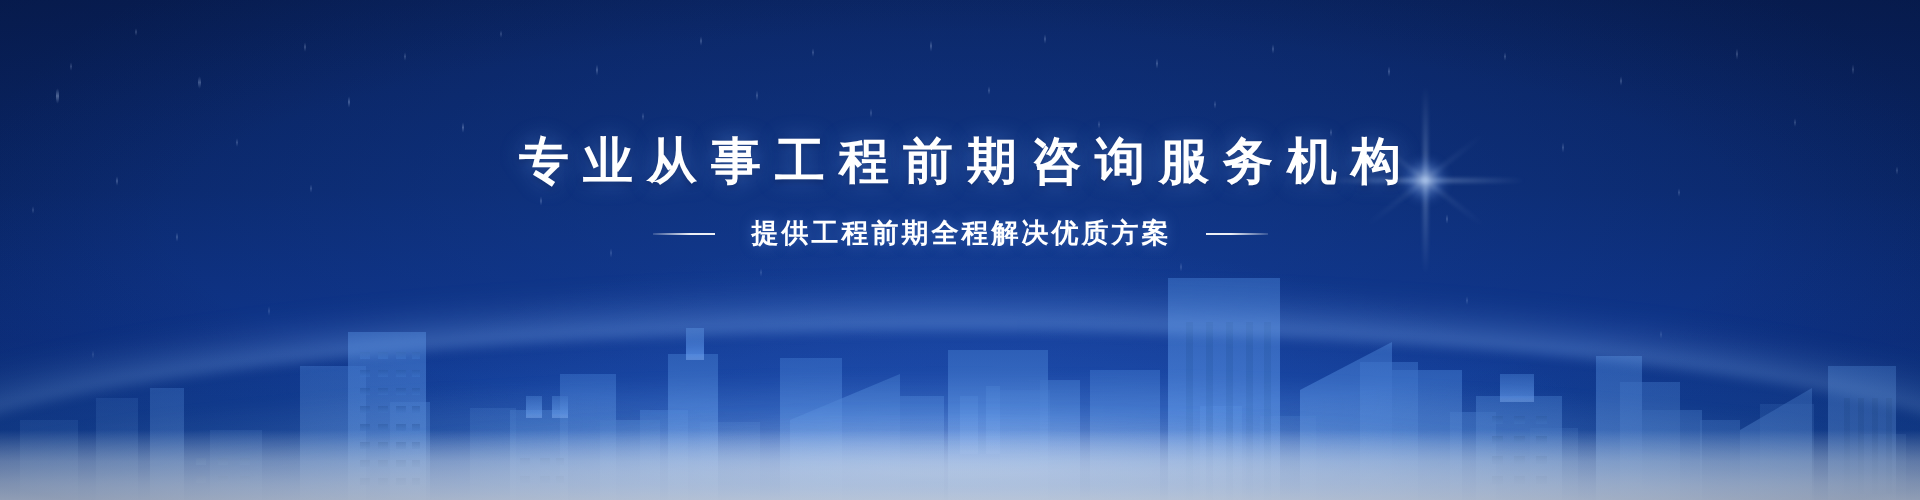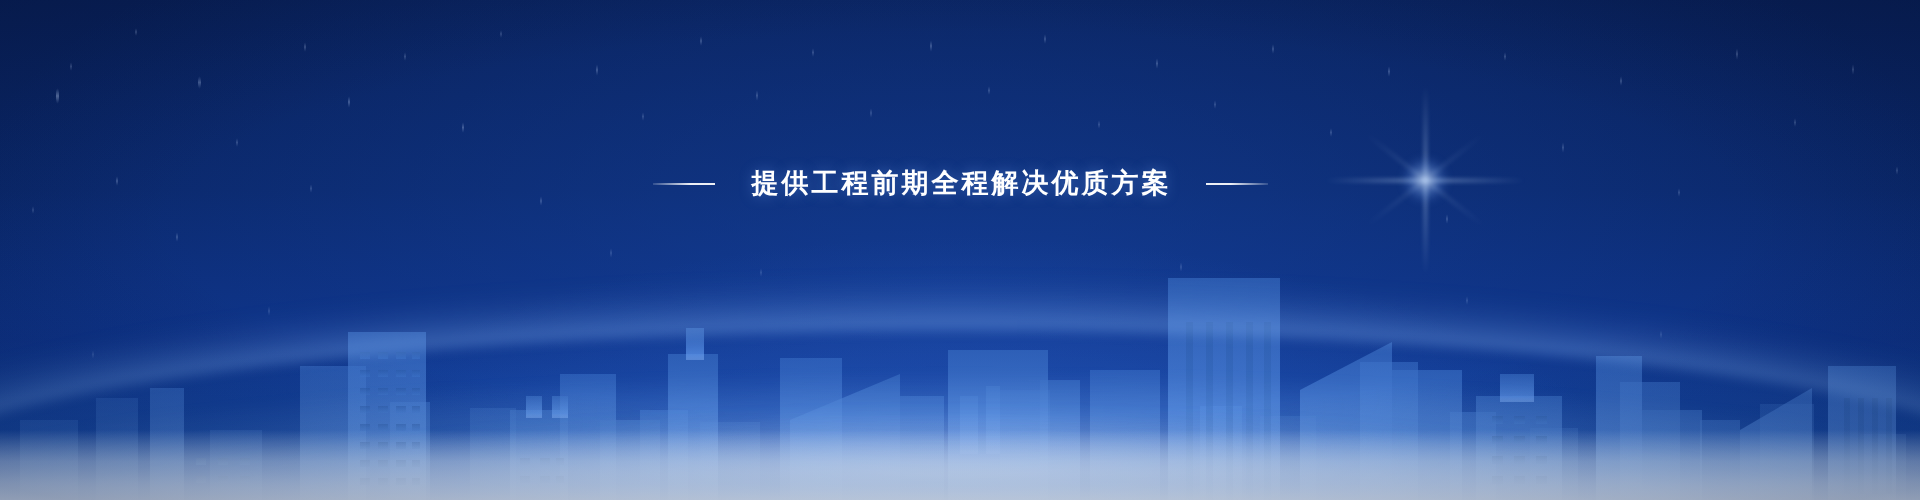--- a/index.html
+++ b/index.html
@@ -372,20 +372,21 @@
     </svg>
   </div>
 
   <div class="horizon-line"></div>
   <div class="horizon"></div>
   <div class="floorfade"></div>
 
   <div class="vignette"></div>
 
   <div class="copy">
+    <div class="headline">专业从事工程前期咨询服务机构</div>
 
     <div class="sub-row">
       <span class="rule"></span>
       <span class="subhead">提供工程前期全程解决优质方案</span>
       <span class="rule right"></span>
     </div>
 
   </div>
 
 </div>

